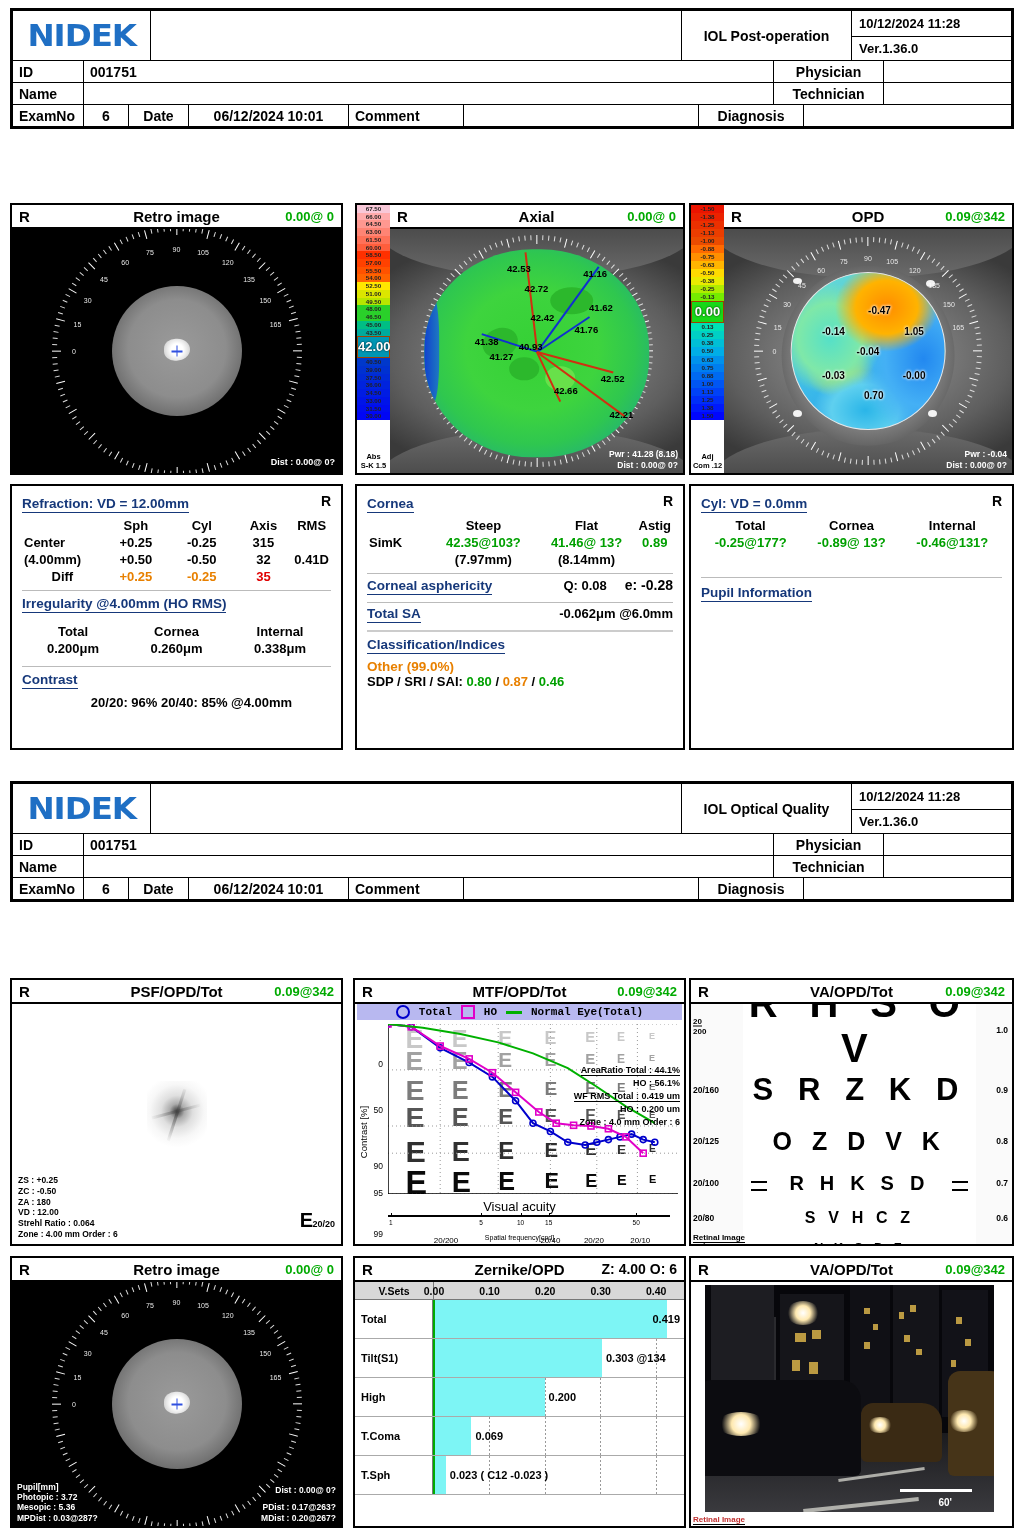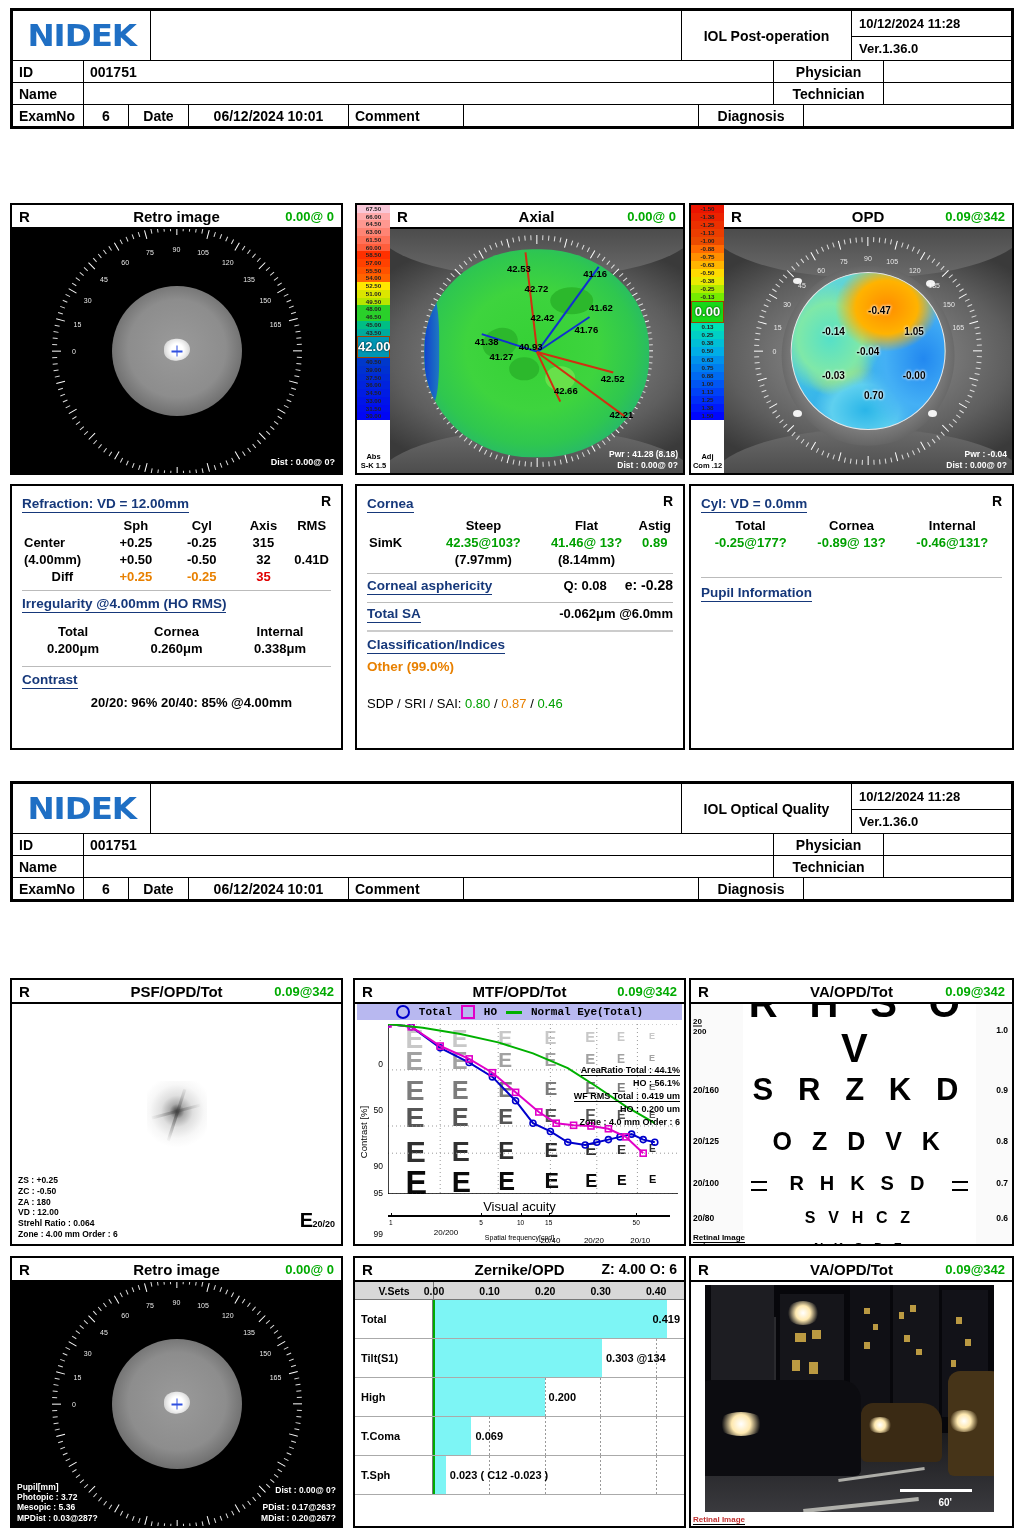--- a/index.html
+++ b/index.html
@@ -1627,21 +1627,21 @@
   </div>
   <hr class="hr">
   <div style="display:flex;align-items:baseline">
     <span class="sec">Total SA</span>
     <span style="flex:1"></span>
     <span style="font-size:13px;font-weight:bold">-0.062μm @6.0mm</span>
   </div>
   <hr class="hr" style="border-top:2px solid #ccc">
   <div class="sec" style="margin-top:2px">Classification/Indices</div>
   <div class="org" style="font-size:13.5px;font-weight:bold;margin-top:3px">Other (99.0%)</div>
-  <div style="font-size:13px;font-weight:normal;margin-top:22px">
+  <div style="font-size:13px;font-weight:bold;">
     <span>SDP / SRI / SAI:</span>
     <span class="grn">0.80</span>
     <span> / </span>
     <span class="org">0.87</span>
     <span> / </span>
     <span class="grn">0.46</span>
   </div>
 </div>
 
 <div class="dpanel" style="left:689px;top:484px;width:325px;height:266px;">
@@ -1847,21 +1847,21 @@
           <div style="position: absolute; width: 1px; height: 4px; background: rgb(0, 0, 0); left: 57%; top: -4px;"></div>
           <div style="position: absolute; font-size: 6.5px; transform: translateX(-50%); top: 2px; left: 88%;">50</div>
           <div style="position: absolute; width: 1px; height: 4px; background: rgb(0, 0, 0); left: 88%; top: -4px;"></div>
         </div>
     <div class="sflab">Spatial frequency[cpd]</div>
   <div class="tickl" style="right: 300px; top: 44px; position: absolute; left: 4px; width: 24px;">0</div>
         <div class="tickl" style="right: 300px; top: 89.9px; position: absolute; left: 4px; width: 24px;">50</div>
         <div class="tickl" style="right: 300px; top: 146px; position: absolute; left: 4px; width: 24px;">90</div>
         <div class="tickl" style="right: 300px; top: 173.2px; position: absolute; left: 4px; width: 24px;">95</div>
         <div class="tickl" style="right: 300px; top: 214px; position: absolute; left: 4px; width: 24px;">99</div>
-        <div class="tickt" style="position: absolute; left: 91px; top: 208px;">20/200</div>
+        <div class="tickt" style="position: absolute; left: 91px; top: 216px;">20/200</div>
         <div class="tickt" style="position: absolute; left: 195.4px; top: 216px;">20/40</div>
         <div class="tickt" style="position: absolute; left: 238.9px; top: 216px;">20/20</div>
         <div class="tickt" style="position: absolute; left: 285.3px; top: 216px;">20/10</div>
       </div>
 </div>
 
 <div class="panel" style="left:689px;top:978px;width:325px;height:268px;">
   <div class="ptitle">
     <span class="lr">R</span>
     <span class="tt">VA/OPD/Tot</span>

